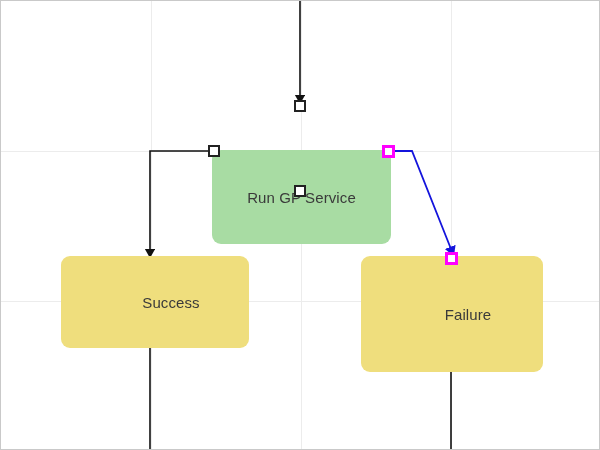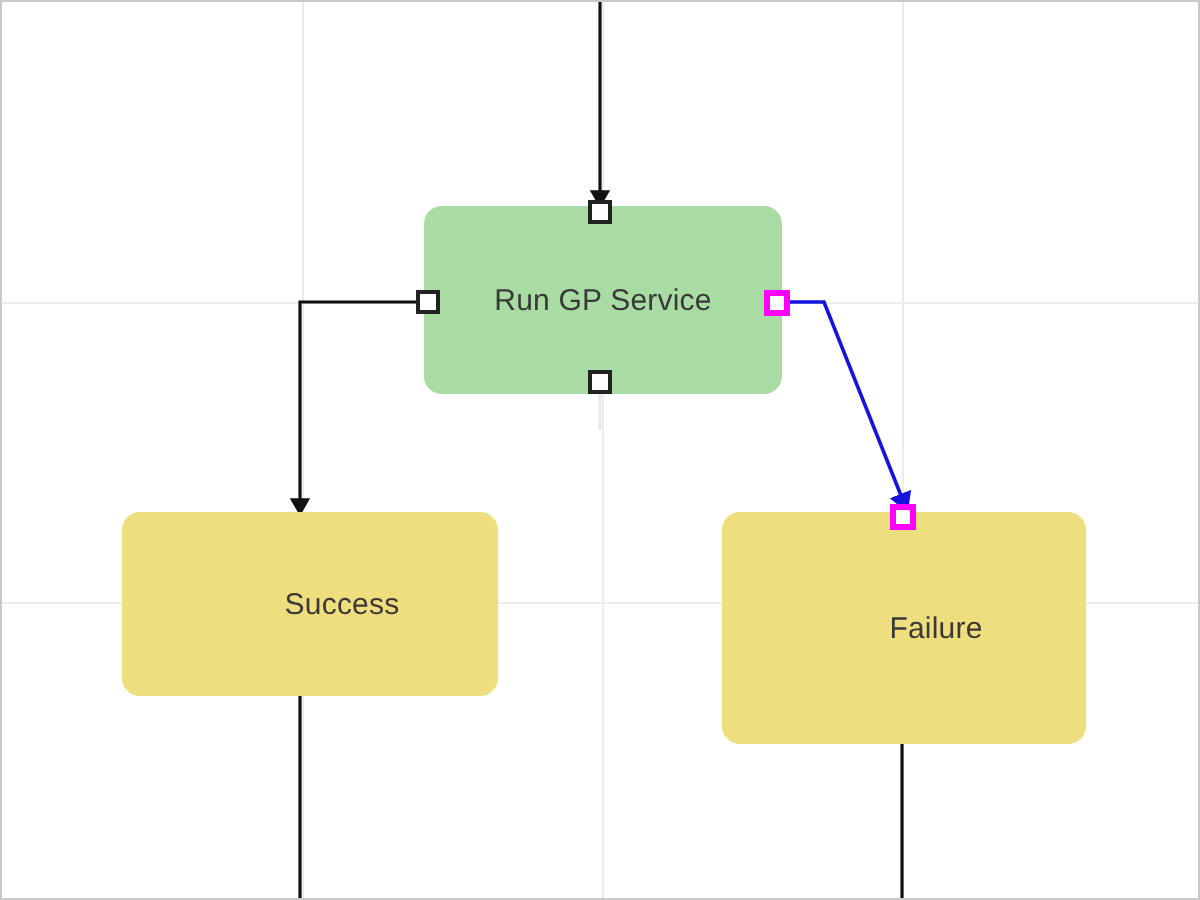--- a/index.html
+++ b/index.html
@@ -59,20 +59,21 @@
     font-family: "Liberation Sans", sans-serif;
     font-size: 15px;
     font-weight: 400;
     color: #3a3a3a;
     letter-spacing: 0.1px;
     white-space: nowrap;
     user-select: none;
   }
   .node-process {
     background: #a8dca3;
+    margin-top: 47px;
   }
   .node-terminal {
     background: #efde7d;
     padding-left: 32px;
   }
   
   .port {
     position: absolute;
     width: 12px;
     height: 12px;

